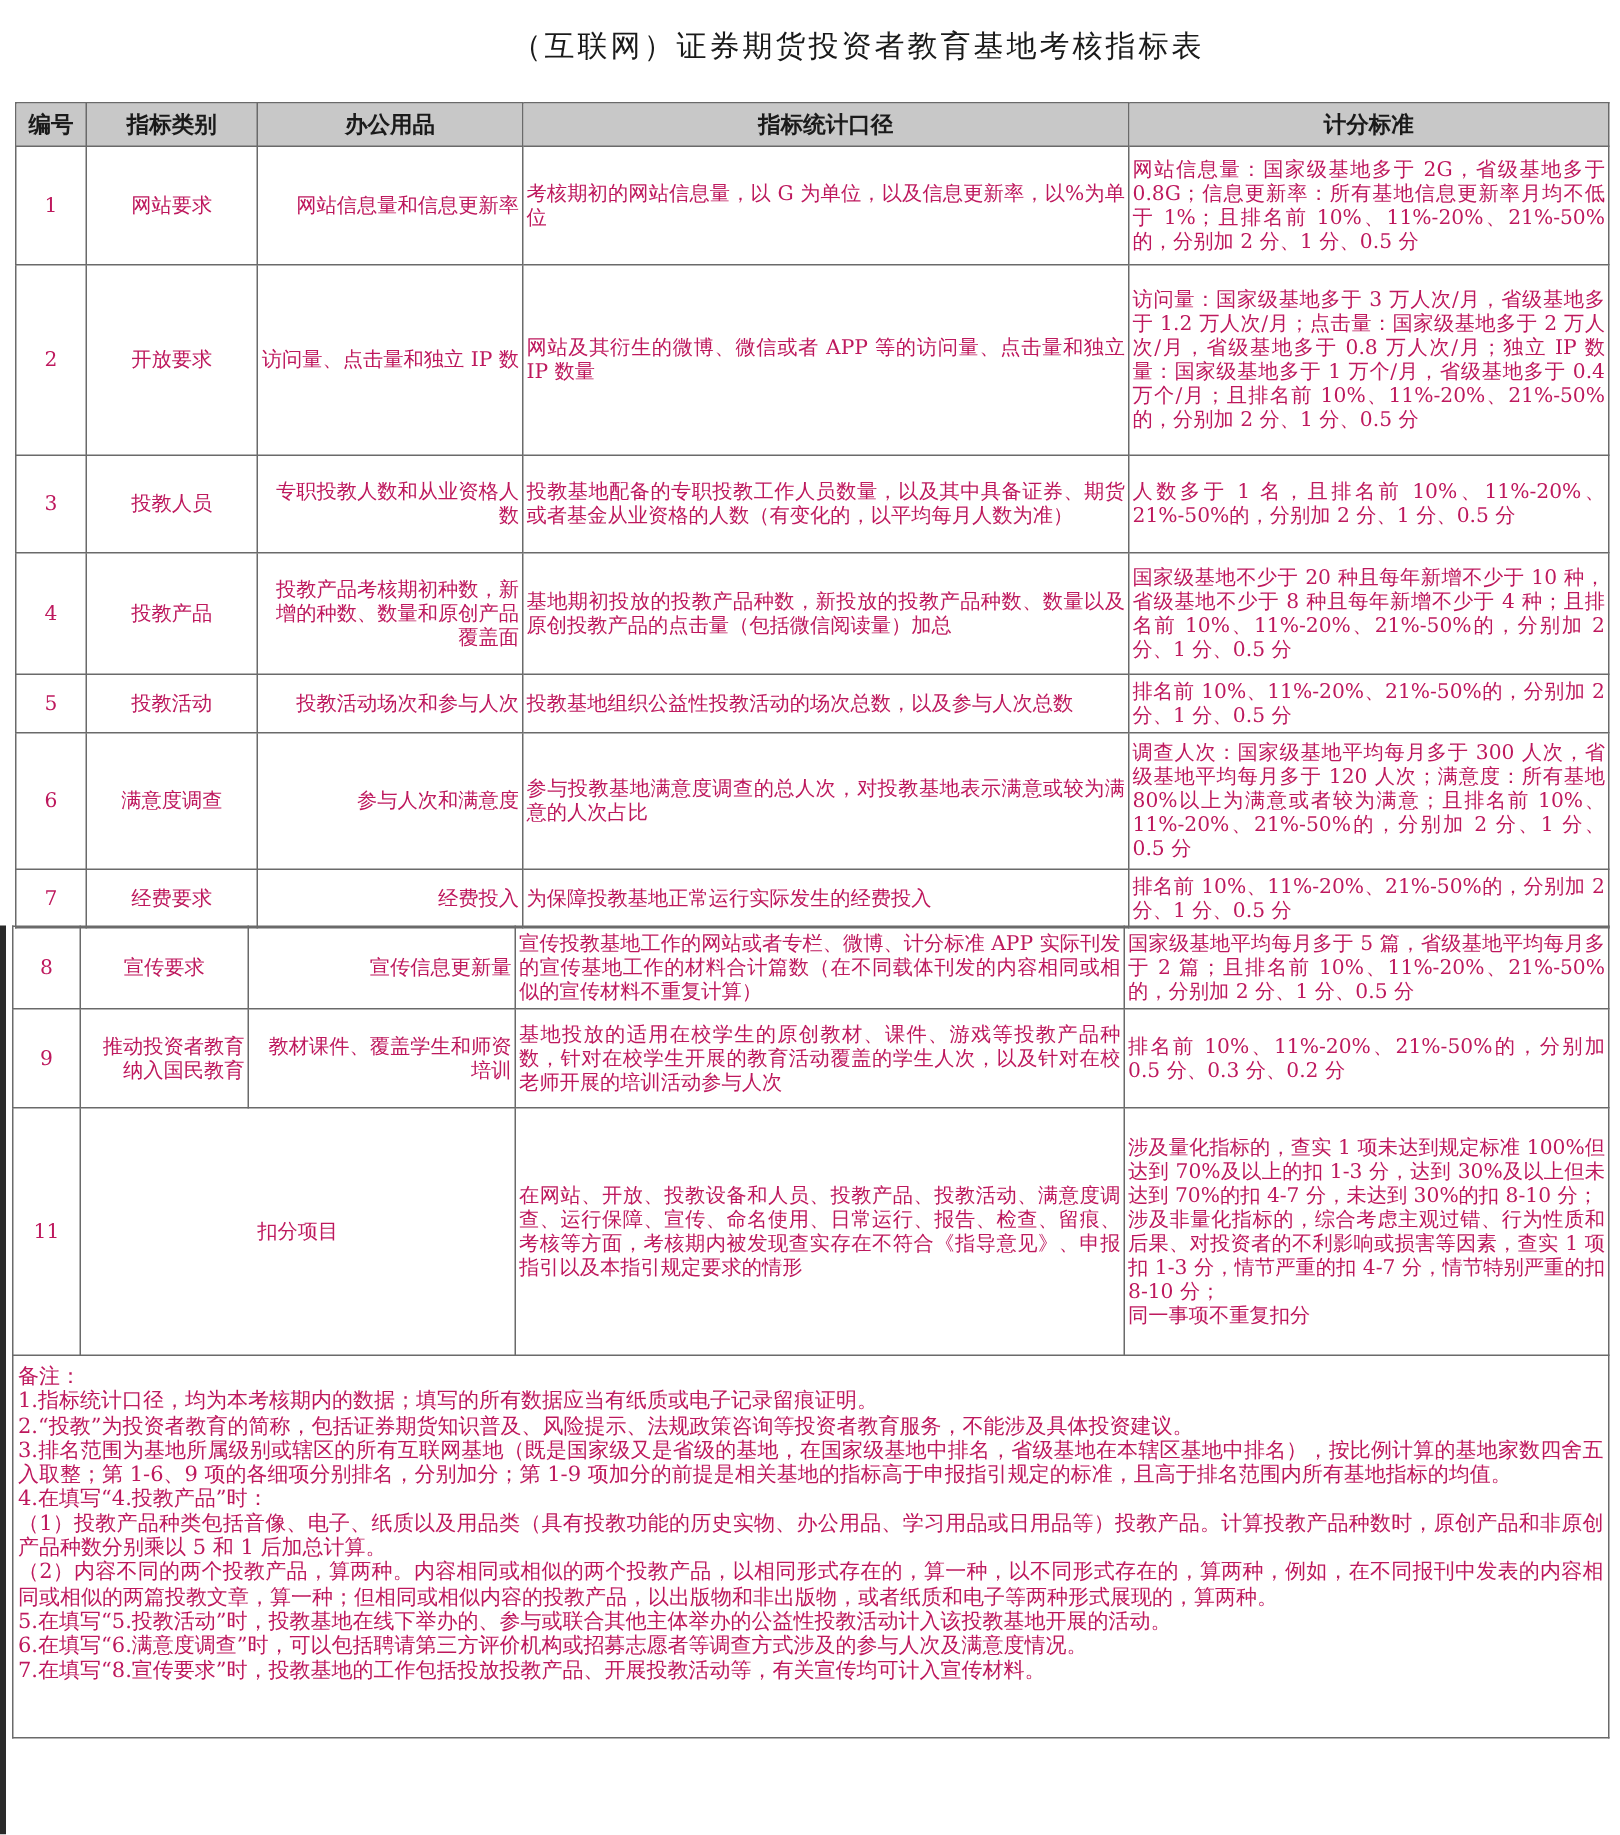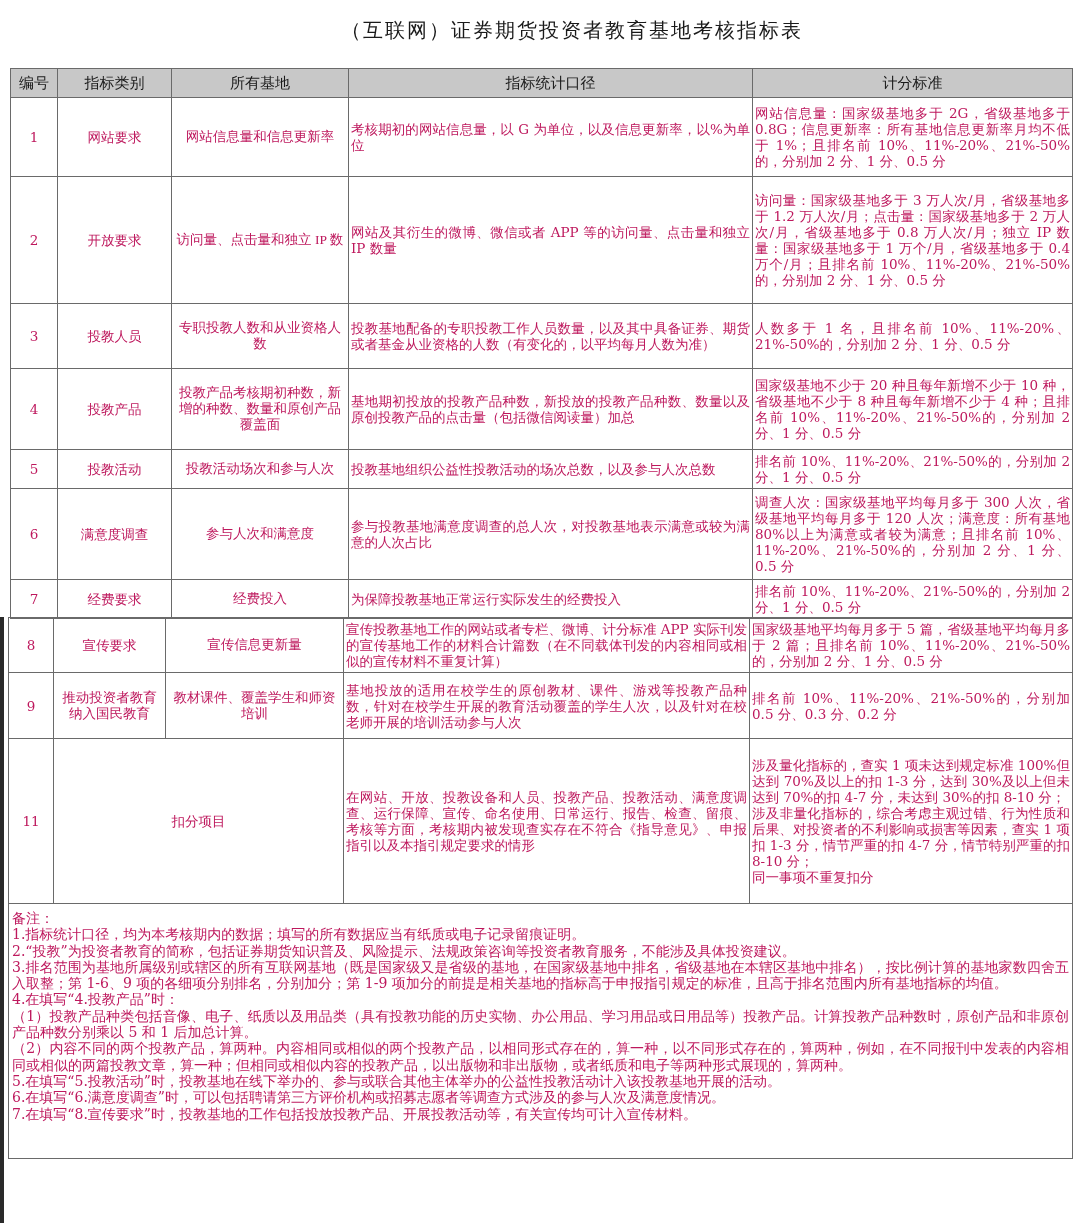--- a/index.html
+++ b/index.html
@@ -5,23 +5,23 @@
   html, body { margin: 0; padding: 0; background: #ffffff; }
   body { width: 1080px; height: 1223px; position: relative; overflow: hidden;
          font-family: "DejaVu Serif", "Liberation Serif", serif; color: #222; }
   .title { position: absolute; top: 4px; left: 0; width: 1080px; text-align: center;
            font-family: "DejaVu Sans", "Liberation Sans", sans-serif;
            font-size: 20px; letter-spacing: 2px; color: #1a1a1a; font-weight: normal; margin-left: 32px; }
   table { border-collapse: collapse; position: absolute; table-layout: fixed; }
   td, th { border: 1.5px solid #6a6a6a; padding: 0 2px; vertical-align: middle;
            font-size: 13.5px; line-height: 16px; color: #be185d; overflow: hidden; }
   th { background: #c8c8c8; font-family: "DejaVu Sans", "Liberation Sans", sans-serif;
-       font-weight: normal; font-size: 15px; height: 28px; color: #1a1a1a; }
+       font-weight: bold; font-size: 15px; height: 28px; color: #1a1a1a; }
   .c { text-align: center; }
-  .l { text-align: center; font-family: Liberation Serif, serif; }
+  .l { text-align: right; }
   .just { text-align: justify; text-align-last: left; }
   #tbl-top { left: 10px; top: 68px; width: 1062px; }
   #tbl-bottom { left: 8px; top: 617px; width: 1064px; }
   .left-strip { position: absolute; left: 0; top: 617px; width: 4px; height: 606px; background: #2a2a2a; }
   .notes-cell { vertical-align: top; padding: 6px 3px; font-size: 14px; line-height: 16.3px; }
   .note-line { display: block; white-space: normal; }
 </style>
 </head>
 <body>
 
@@ -32,21 +32,21 @@
     <col style="width:47px">
       <col style="width:114px">
       <col style="width:177px">
       <col style="width:404px">
       <col style="width:320px">
   </colgroup>
   <thead>
     <tr>
       <th>编号</th>
       <th>指标类别</th>
-      <th>所有基地</th>
+      <th>办公用品</th>
       <th>指标统计口径</th>
       <th>计分标准</th>
     </tr>
   </thead>
   <tbody>
     <tr style="height:79px">
       <td class="c">1</td>
       <td class="c">网站要求</td>
       <td class="l">网站信息量和信息更新率</td>
       <td class="just">考核期初的网站信息量，以 G 为单位，以及信息更新率，以%为单位</td>

